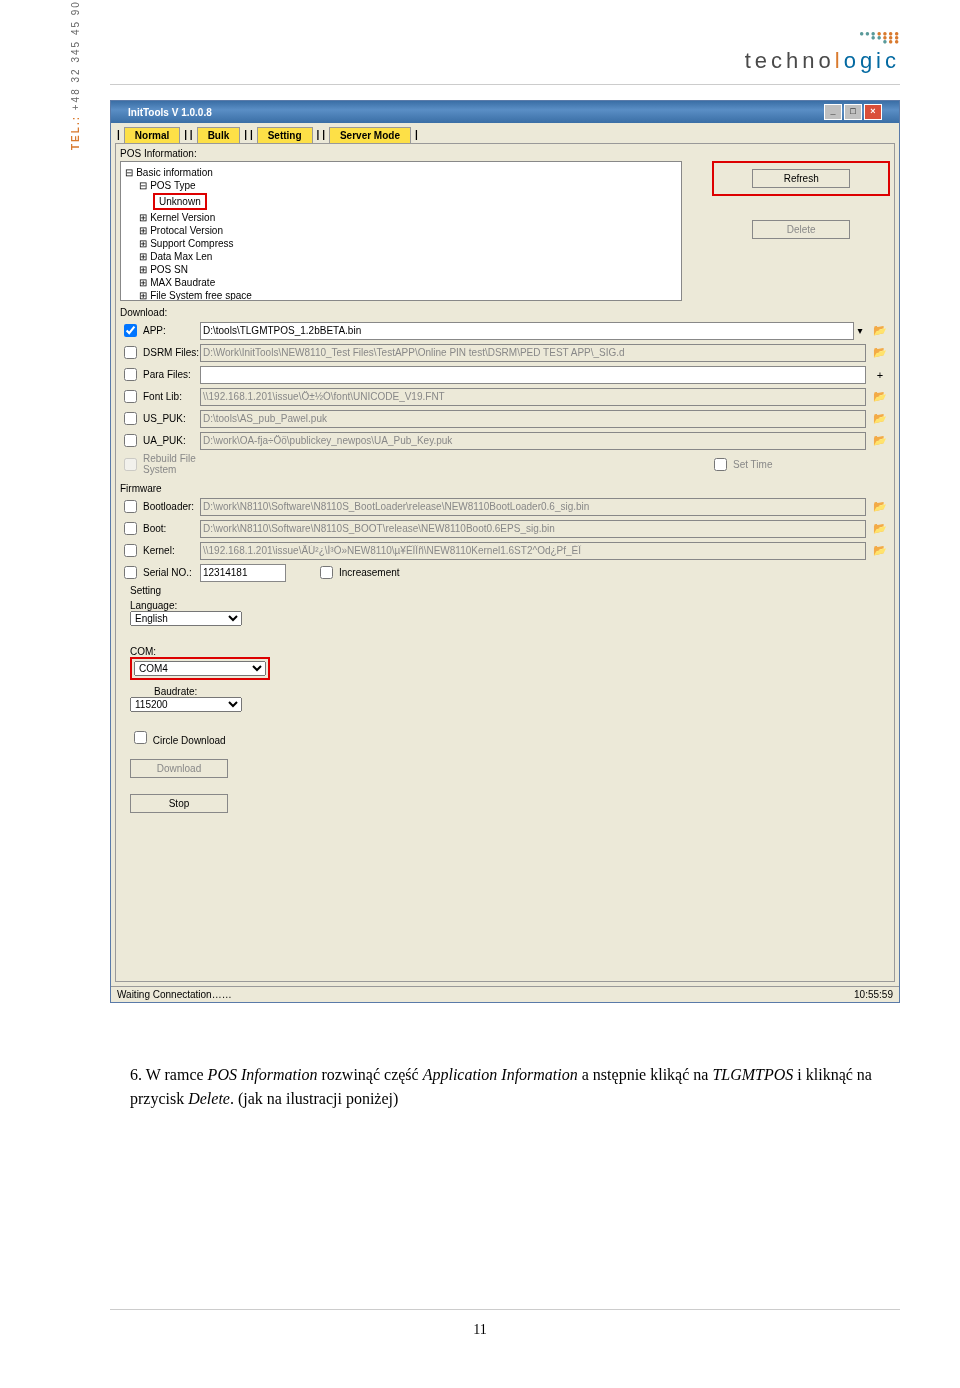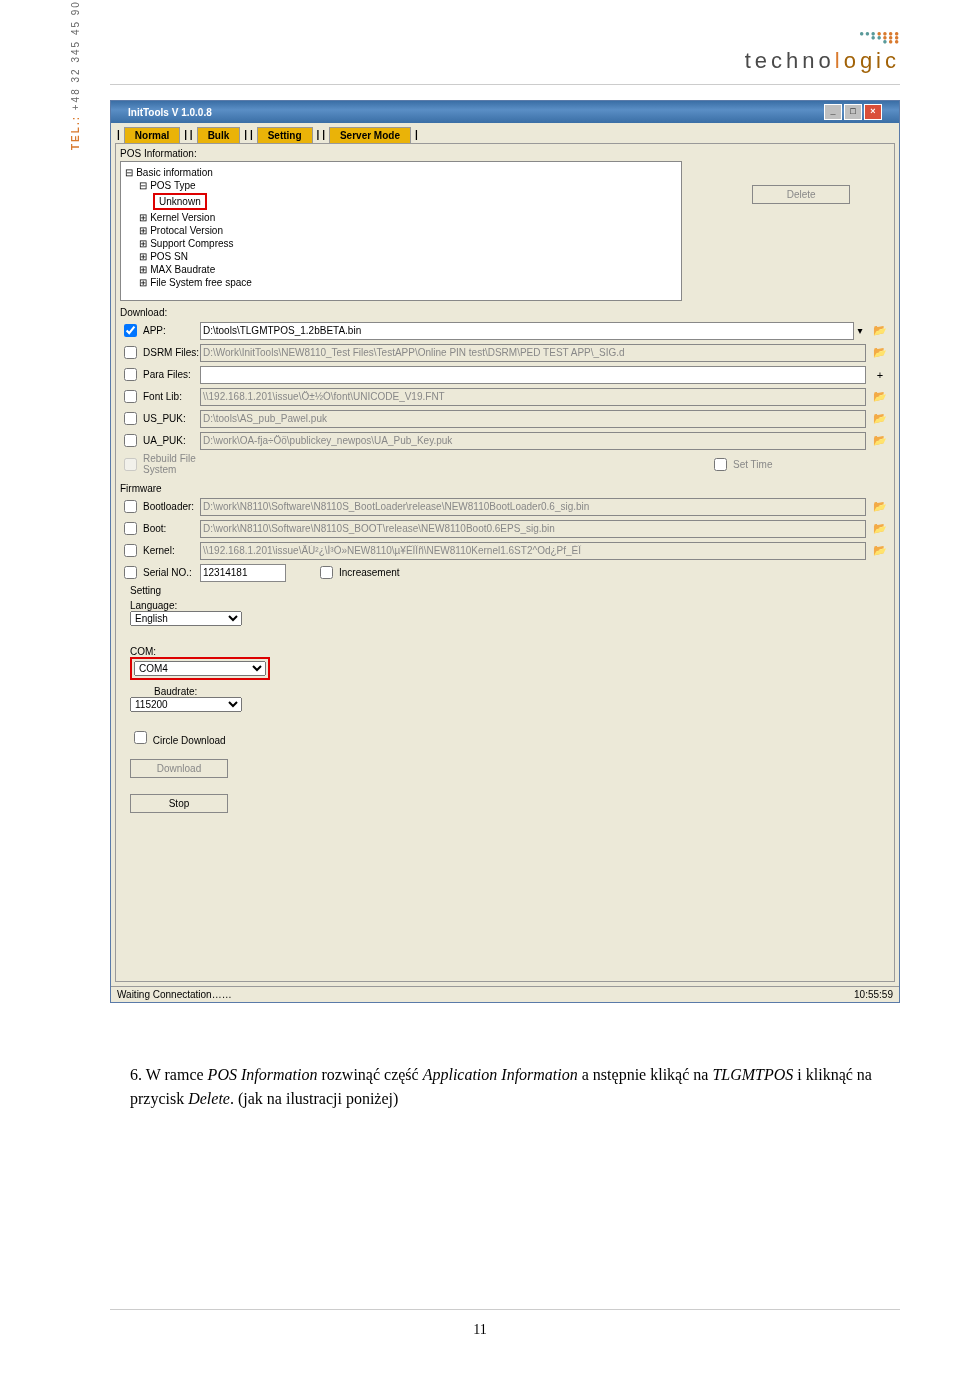--- a/index.html
+++ b/index.html
@@ -20,21 +20,21 @@
   .logo {
     text-align: right;
     margin-bottom: 5px;
   }
   .logo-text {
     font-size: 22px;
     letter-spacing: 4px;
     color: #4a4a4a;
   }
   .logo-text .orange { color: #d97a2e; }
-  .logo-text .teal { color: #a16207; }
+  .logo-text .teal { color: #0369a1; }
   .hr-top {
     border: none;
     border-top: 1px solid #ccc;
     margin: 10px 0 15px 0;
   }
   .contact-vertical {
     position: absolute;
     left: 70px;
     top: 150px;
     transform: rotate(-90deg);
@@ -83,21 +83,21 @@
   .tabs {
     display: flex;
     gap: 2px;
     padding: 4px 4px 0 4px;
     font-weight: bold;
   }
   .tab {
     padding: 2px 10px;
     border: 1px solid #999;
     border-bottom: none;
-    background: #eab308;
+    background: #fde047;
   }
   .tab-sep {
     padding: 2px 2px;
   }
   .panel {
     border: 1px solid #999;
     margin: 0 4px 4px 4px;
     padding: 4px;
     background: #ece9d8;
   }
@@ -291,25 +291,29 @@
     <div class="panel">
       <div class="group-label">POS Information:</div>
       <div style="display:flex;">
         <div class="pos-info-box">
           <div class="tree-item tree-root">⊟ <span>Basic information</span></div>
           <div class="tree-item tree-l1">⊟ <span>POS Type</span></div>
           <div class="tree-item tree-l2"><span class="unknown-box">Unknown</span></div>
           <div class="tree-item tree-l1">⊞ <span>Kernel Version</span></div>
           <div class="tree-item tree-l1">⊞ <span>Protocal Version</span></div>
           <div class="tree-item tree-l1">⊞ <span>Support Compress</span></div>
+          <div class="tree-item tree-l1">⊞ <span>Data Max Len</span></div>
           <div class="tree-item tree-l1">⊞ <span>POS SN</span></div>
           <div class="tree-item tree-l1">⊞ <span>MAX Baudrate</span></div>
           <div class="tree-item tree-l1">⊞ <span>File System free space</span></div>
         </div>
         <div class="right-col">
+          <div class="red-box">
+            <div class="win-btn">Refresh</div>
+          </div>
           <div style="height:20px;"></div>
           <div class="win-btn disabled">Delete</div>
         </div>
       </div>
 
       <div class="form-area">
         <div class="form-left">
           <div class="group-label">Download:</div>
           <div class="form-row">
             <label>

